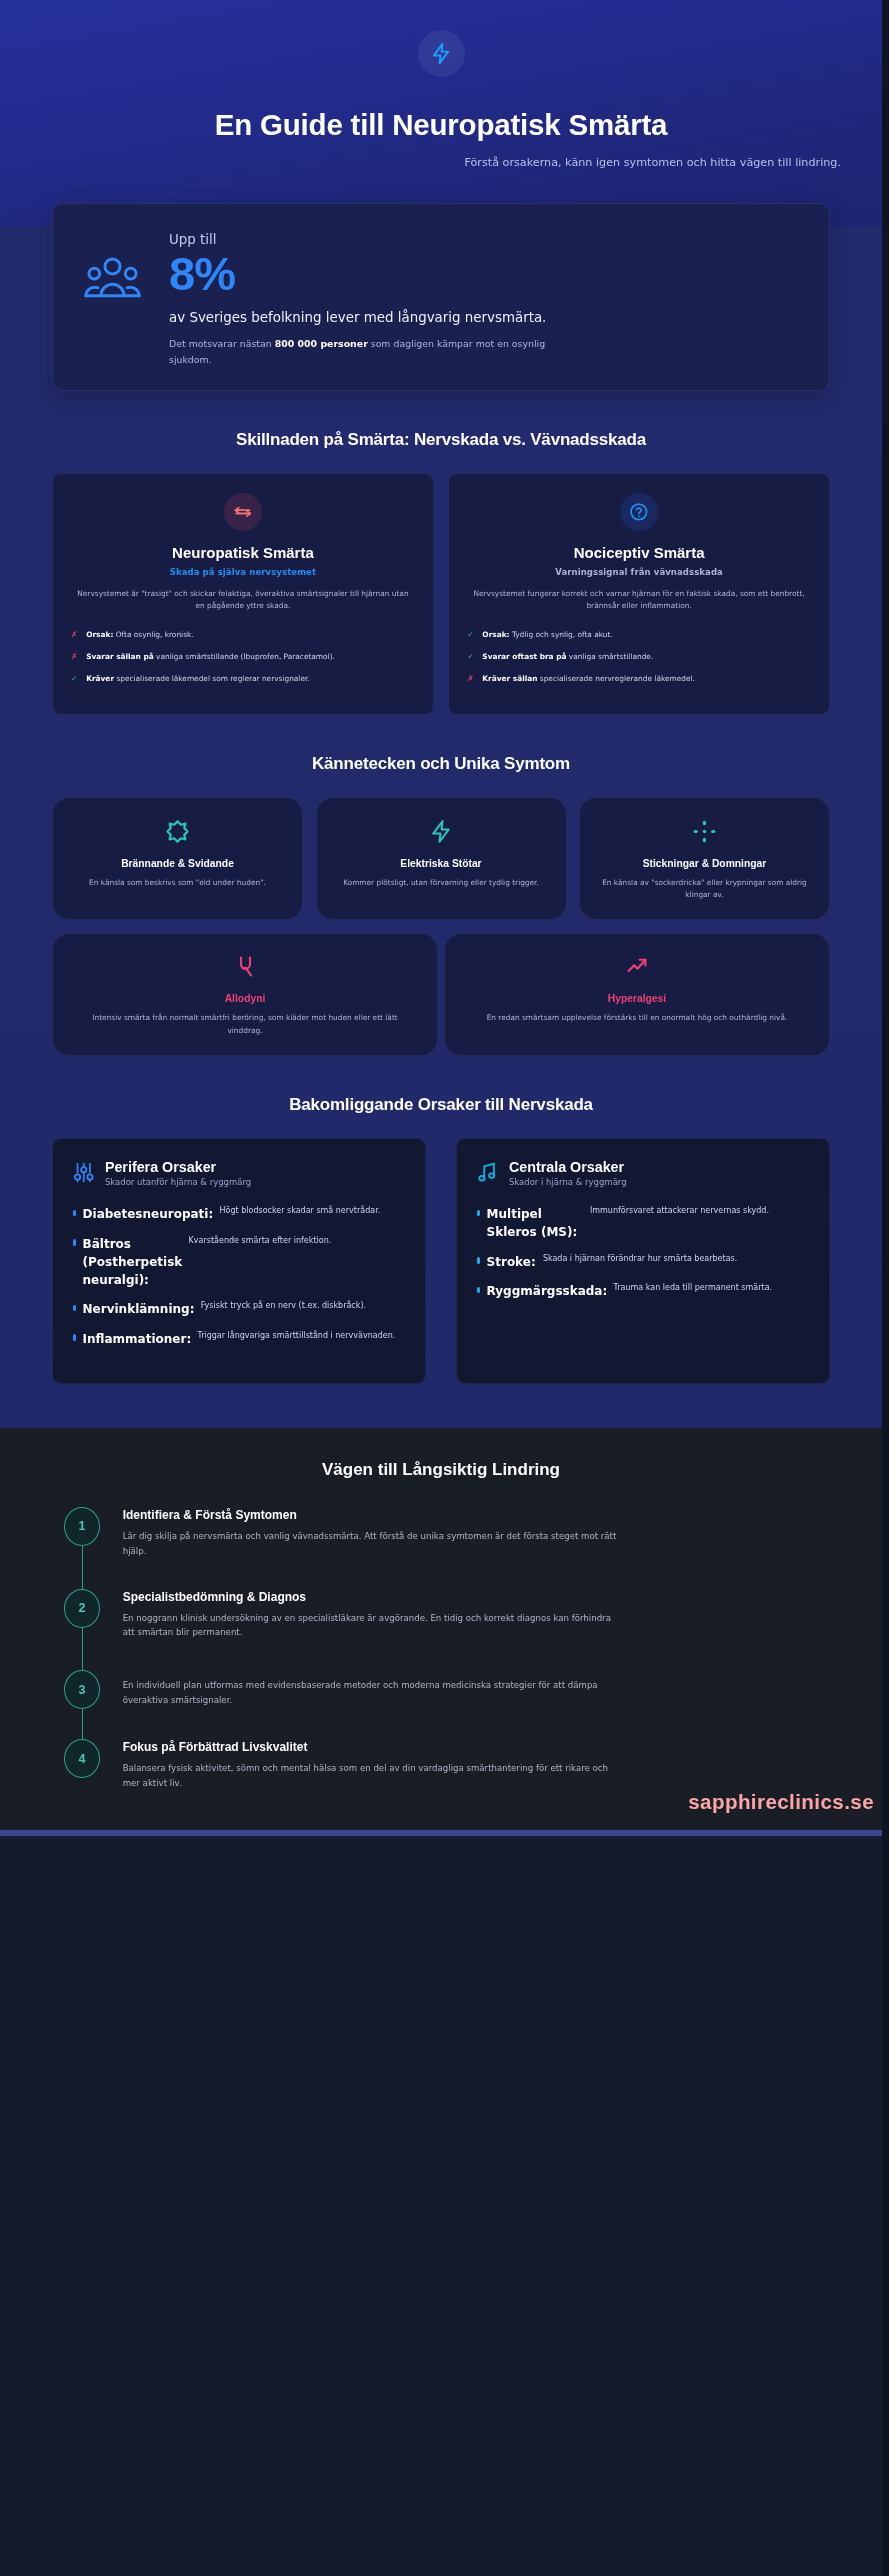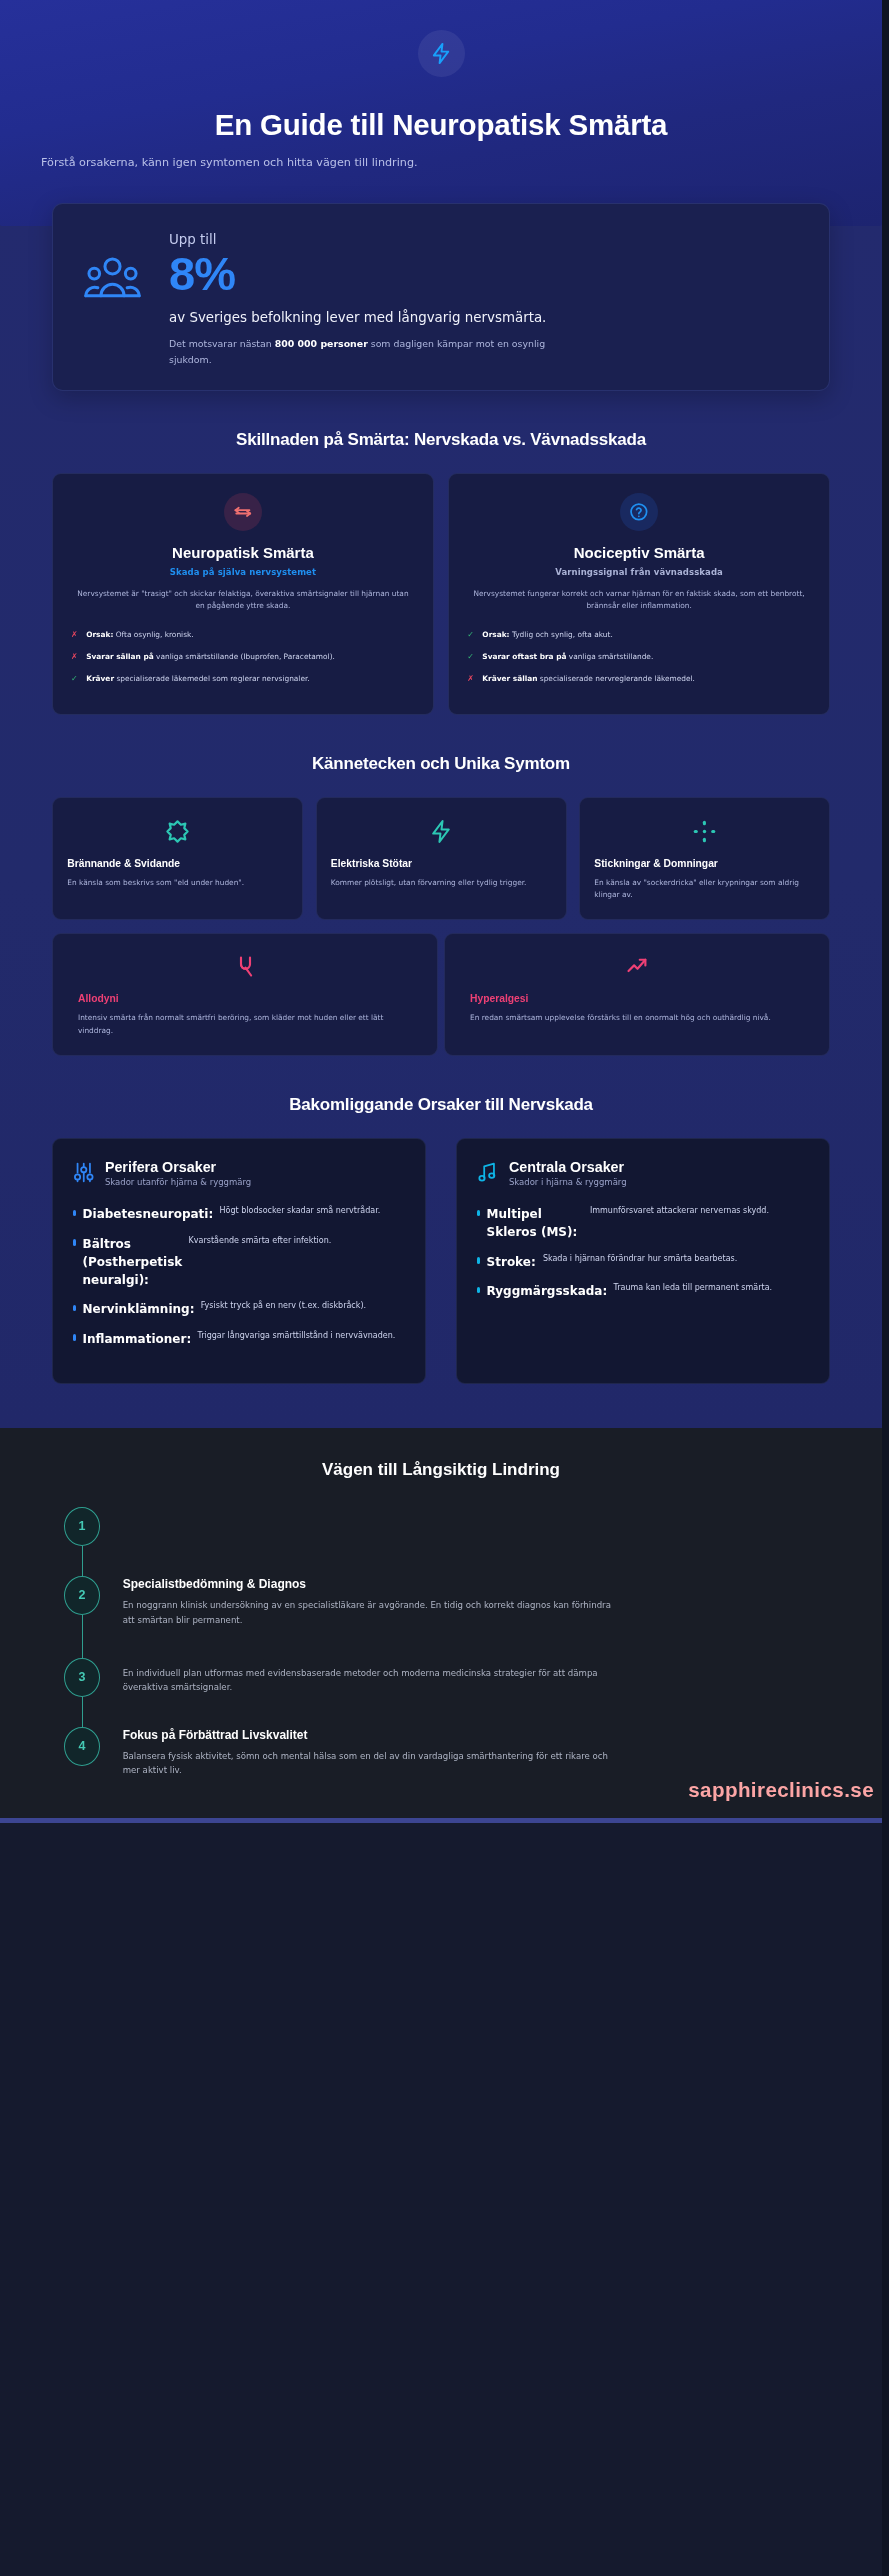--- a/index.html
+++ b/index.html
@@ -24,21 +24,21 @@
     width:47px; height:47px; border-radius:50%;
     background:rgba(255,255,255,0.07);
     display:flex; align-items:center; justify-content:center;
   }
   .hero h1 {
     font-family:"Liberation Sans", sans-serif;
     font-size:29.5px; font-weight:bold; text-align:center; color:#ffffff;
     letter-spacing:-0.2px; line-height:1.2;
   }
   .hero-sub {
-    text-align:left; margin-top:12.5px; font-size:11.2px;
+    text-align:right; margin-top:12.5px; font-size:11.2px;
     color:#b9c0e8; line-height:1.5;
   }
 
   
   .stat-wrap { padding:0 52px; margin-top:-23px; position:relative; z-index:3; }
   .stat-card {
     background:#1a2050;
     border:0.9px solid rgba(90,110,220,0.22);
     border-radius:10.7px;
     padding:27px 30px 23px;
@@ -86,21 +86,21 @@
   .cmp-li { display:flex; gap:7.2px; align-items:flex-start; margin-bottom:9.8px; font-size:7.4px; line-height:1.6; color:#cfd5ef; }
   .cmp-li .mk { flex:0 0 8px; font-size:8px; line-height:1.5; font-weight:bold; }
   .mk.x { color:#e8465f; }
   .mk.v { color:#34b977; }
   .cmp-li b { color:#ffffff; font-weight:bold; }
 
   
   .sym-row { display:flex; gap:12.5px; padding:0 52px; }
   .sym-card {
     flex:1 1 0; background:#171c44; border:0.9px solid rgba(100,120,220,0.16);
-    border-radius:9px; padding:18px 14.3px 18px; text-align:left;
+    border-radius:17px; padding:18px 14.3px 18px; text-align:center;
   }
   .sym-ico { height:30px; display:flex; align-items:center; justify-content:center; margin-bottom:11.6px; }
   .sym-h { font-family:"Liberation Sans", sans-serif; font-size:10.3px; font-weight:bold; color:#fff; }
   .sym-d { font-size:7.4px; color:#aeb6dd; line-height:1.65; margin-top:8px; }
   .sym-row2 { display:flex; gap:6px; padding:12.5px 52px 0; }
   .sym-card.wide { padding:18px 25px 18px; }
   .sym-h.pink { color:#ef4075; }
 
   
   .cause-row { display:flex; gap:30px; padding:0 52px; }
@@ -385,20 +385,24 @@
 
   <div class="tl-zone">
     <div class="tl-title">Vägen till Långsiktig Lindring</div>
     <div class="tl-list">
 
       <div class="tl-item">
         <div class="tl-left">
           <div class="tl-circ">1</div>
           <div class="tl-line"></div>
         </div>
+        <div class="tl-right">
+          <div class="tl-h">Identifiera &amp; Förstå Symtomen</div>
+          <div class="tl-d">Lär dig skilja på nervsmärta och vanlig vävnadssmärta. Att förstå de unika symtomen är det första steget mot rätt hjälp.</div>
+        </div>
       </div>
 
       <div class="tl-item">
         <div class="tl-left">
           <div class="tl-circ">2</div>
           <div class="tl-line"></div>
         </div>
         <div class="tl-right">
           <div class="tl-h">Specialistbedömning &amp; Diagnos</div>
           <div class="tl-d">En noggrann klinisk undersökning av en specialistläkare är avgörande. En tidig och korrekt diagnos kan förhindra att smärtan blir permanent.</div>

